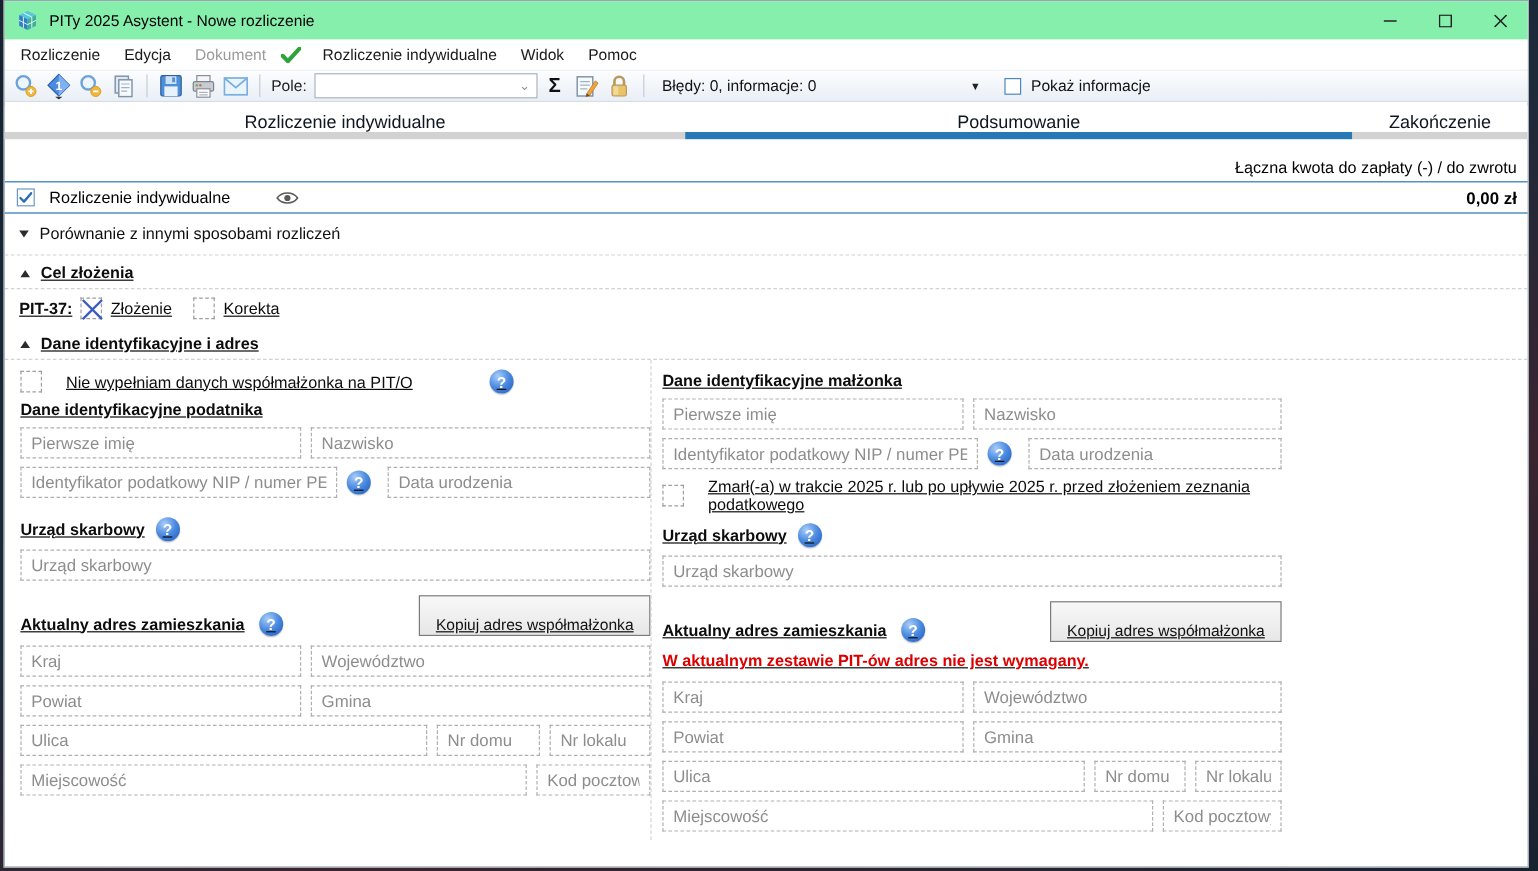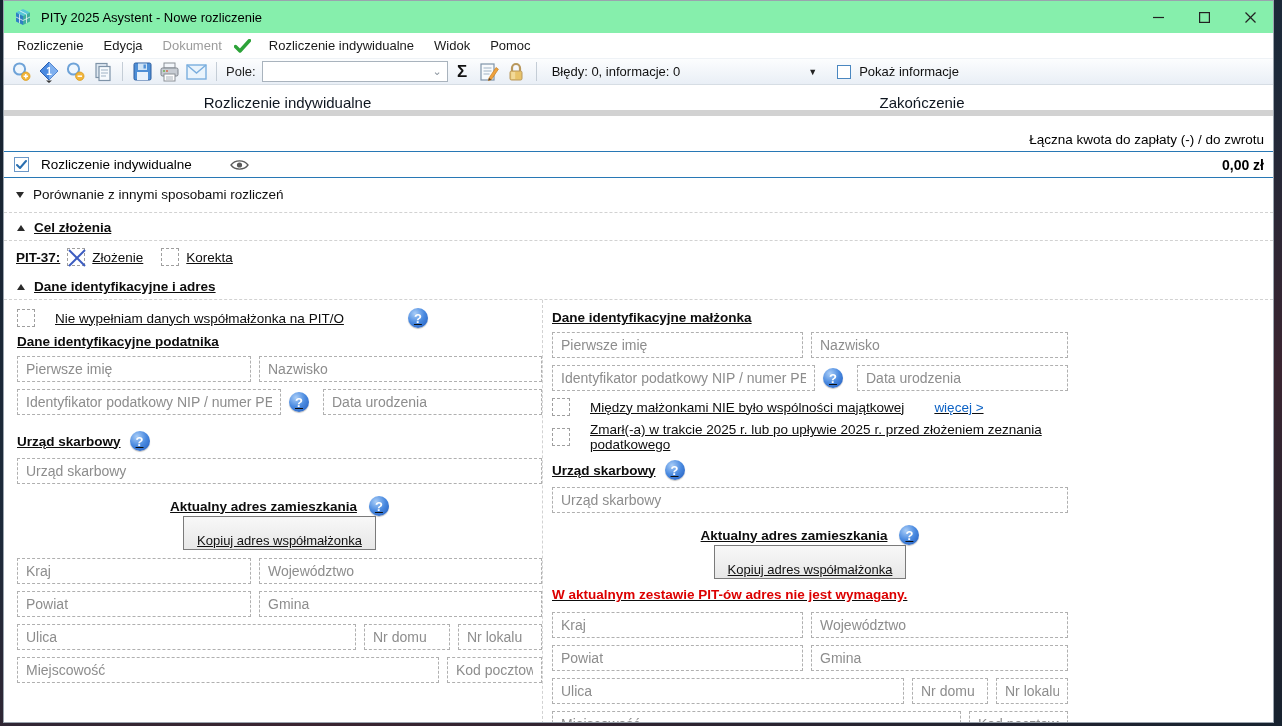--- a/index.html
+++ b/index.html
@@ -80,21 +80,21 @@
   .field input { width:100%; height:100%; border:none; outline:none; background:transparent; padding:0 8px; font-size:14px; font-family:"Liberation Sans",sans-serif; color:#0c4a6e; }
   .field input::placeholder { color:#8d8d8d; opacity:1; }
   .grow { flex:1; }
   .qball {
     width:20px; height:20px; border-radius:50%; flex:none;
     background:radial-gradient(circle at 35% 28%, #a9cdf7, #4a8ae0 48%, #1e57ba);
     color:#fff; font-weight:bold; font-size:13px;
     display:flex; align-items:center; justify-content:center;
     box-shadow:0 1px 1px rgba(0,0,0,.25);
   }
-  .addr-header { display:flex; align-items:center; justify-content:space-between; margin:12px 0 8px;flex-direction:column; }
+  .addr-header { display:flex; align-items:flex-end; justify-content:space-between; margin:12px 0 8px; }
   .addr-title { font-weight:bold; display:flex; align-items:center; gap:12px; }
   .copy-btn {
     height:24px; padding:16px 13px; font-size:13px; font-family:"Liberation Sans",sans-serif;
     background:linear-gradient(#f8f8f8,#e7e7e7); border:1px solid #7a7a7a; color:#111; cursor:default;
   }
   .warning { color:#dc0000; font-weight:bold; font-size:13.5px; margin:4px 0 10px; }
   .link { color:#0b61c4; margin-left:10px; }
   .sp8 { width:4px; flex:none; }
 </style>
 </head>
@@ -239,20 +239,24 @@
     <span class="dd-arrow">▼</span>
     <div class="tb-checkbox"></div>
     <span class="showall-label">Pokaż informacje</span>
   </div>
 
   <div class="steps">
     <div class="step step-1">
       <span>Rozliczenie indywidualne</span>
       <div class="step-bar"></div>
     </div>
+    <div class="step step-2 active">
+      <span>Podsumowanie</span>
+      <div class="step-bar"></div>
+    </div>
     <div class="step step-3">
       <span>Zakończenie</span>
       <div class="step-bar"></div>
     </div>
   </div>
 
   <div class="amount-caption">Łączna kwota do zapłaty (-) / do zwrotu</div>
 
   <div class="result-row">
     <div class="win-checkbox">
@@ -406,25 +410,20 @@
         <div class="frow">
           <div class="field" style="width:263px">
             <input placeholder="Identyfikator podatkowy NIP / numer PESEL" style="">
           </div>
           <div class="qball">?</div>
           <div class="field grow" style="margin-left:6px">
             <input placeholder="Data urodzenia" style="">
           </div>
         </div>
 
-        <div class="check-row" style="margin-top:3px">
-          <div class="form-checkbox"></div>
-          <span>Między małżonkami NIE było wspólności majątkowej</span>
-          <span class="link">więcej &gt;</span>
-        </div>
 
         <div class="check-row">
           <div class="form-checkbox"></div>
           <span>Zmarł(-a) w trakcie 2025 r. lub po upływie 2025 r. przed złożeniem zeznania podatkowego</span>
         </div>
 
         <div class="flabel" style="margin-top:8px">
           <span>Urząd skarbowy</span>
           <div class="qball">?</div>
         </div>

